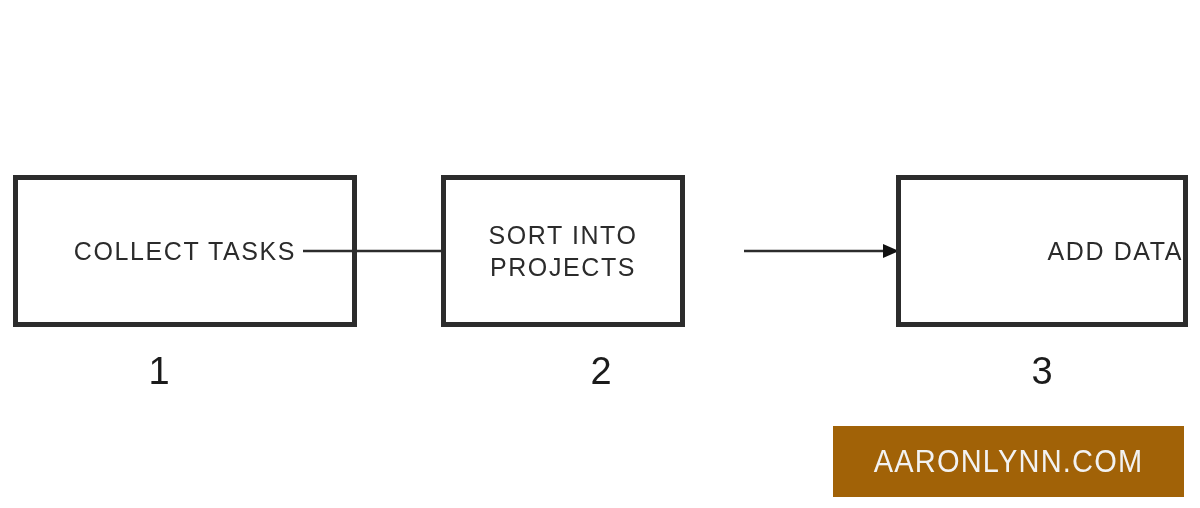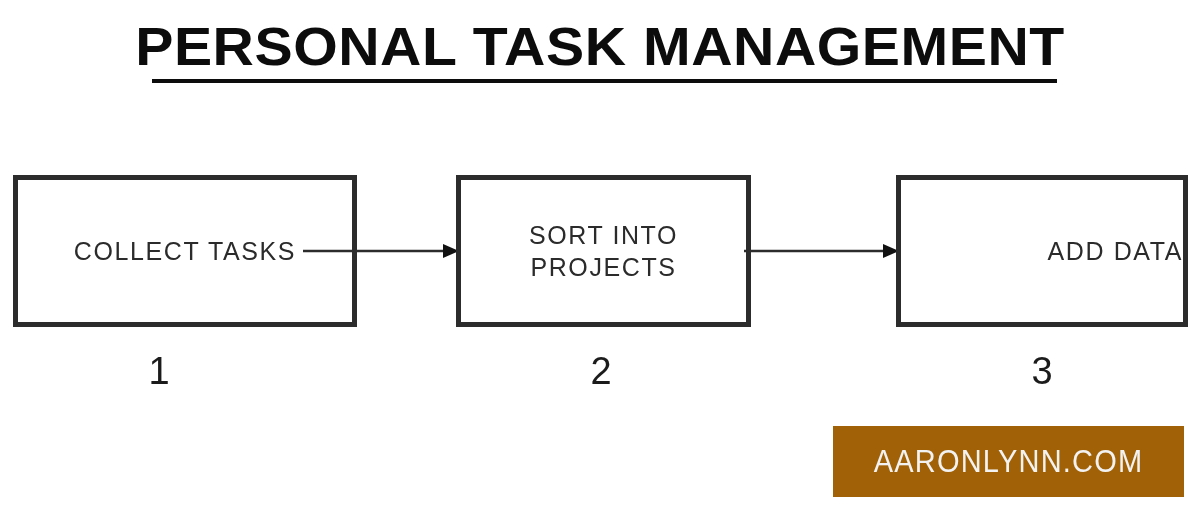--- a/index.html
+++ b/index.html
@@ -55,21 +55,21 @@
     top: 175px;
     height: 152px;
     box-sizing: border-box;
     border: 5px solid #2c2c2c;
     background: #ffffff;
     display: flex;
     align-items: center;
     justify-content: center;
   }
   #box-1 { left: 13px;  width: 344px; }
-  #box-2 { left: 456px; width: 295px; }
+  #box-2 { left: 441px; width: 244px; }
   #box-3 { left: 896px; width: 292px; justify-content: flex-end; }
 
   .box-label {
     font-family: "Liberation Sans", sans-serif;
     font-weight: 300;
     font-size: 25px;
     line-height: 31px;
     letter-spacing: 1.6px;
     color: #2b2b2b;
     text-align: center;
@@ -124,24 +124,20 @@
     color: #f2f2f2;
     white-space: nowrap;
     transform: scaleY(1.05);
   }
 </style>
 </head>
 <body>
 
 <div id="canvas">
 
-  <div id="title-block">
-    <div id="page-title">PERSONAL TASK MANAGEMENT</div>
-    <div id="title-underline"></div>
-  </div>
 
   <div class="process-box" id="box-1">
     <div class="box-label">COLLECT TASKS</div>
   </div>
 
   <div class="arrow" id="arrow-1">
     <svg width="156" height="22" viewBox="0 0 156 22" aria-hidden="true">
       <line x1="0" y1="11" x2="143" y2="11" stroke="#2c2c2c" stroke-width="2.4"></line>
       <polygon points="140,4 156,11 140,18" fill="#111111"></polygon>
     </svg>

